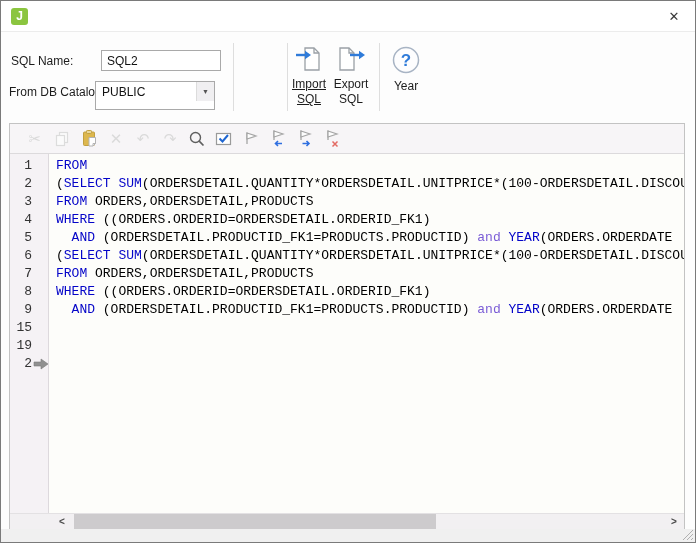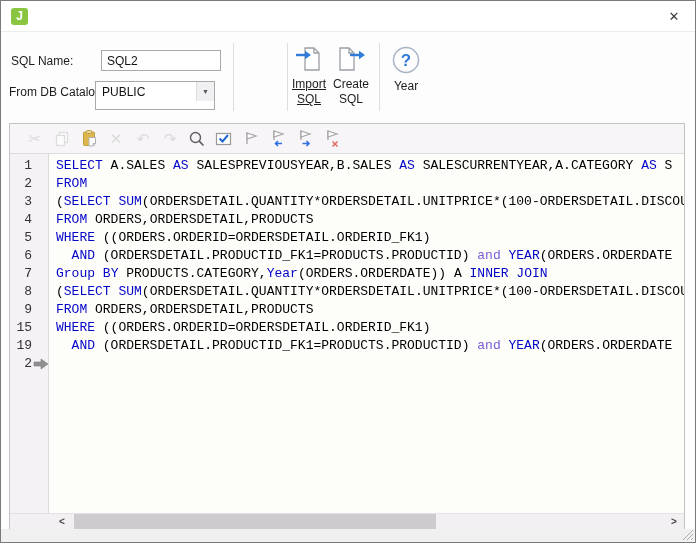--- a/index.html
+++ b/index.html
@@ -157,21 +157,21 @@
     <span>SQL</span>
   </div>
 
   <div class="action-btn btn-export">
     <svg class="ic" width="30" height="28" viewBox="0 0 30 28">
       <path d="M4 3 h9 l5 5 v17 h-14 z" fill="#ffffff" stroke="#9aa0a6" stroke-width="1.3"></path>
       <path d="M13 3 v5 h5" fill="none" stroke="#9aa0a6" stroke-width="1.3"></path>
       <line x1="14" y1="10" x2="24" y2="10" stroke="#2f7bd9" stroke-width="2.4"></line>
       <polygon points="23,5.8 29,10 23,14.2" fill="#2f7bd9"></polygon>
     </svg>
-    <span>Create</span><br>
+    <span>Export</span><br>
     <span>SQL</span>
   </div>
 
   <div class="action-btn btn-help">
     <svg class="ic" width="30" height="30" viewBox="0 0 30 30">
       <circle cx="15" cy="15" r="12.5" fill="#fdfdfe" stroke="#a8b4c4" stroke-width="1.5"></circle>
       <text x="15" y="21" text-anchor="middle" font-family="Liberation Sans, sans-serif" font-size="17" font-weight="bold" fill="#2f7bd9">?</text>
     </svg>
     <span>Year</span>
   </div>
@@ -257,27 +257,25 @@
           <div class="gutter-row"><span class="ln">7</span></div>
           <div class="gutter-row"><span class="ln">8</span></div>
           <div class="gutter-row"><span class="ln">9</span></div>
           <div class="gutter-row"><span class="ln">15</span></div>
           <div class="gutter-row"><span class="ln">19</span></div>
           <div class="gutter-row"><span class="ln">2</span><svg width="16" height="12" viewBox="0 0 16 12">
     <polygon points="1,4 8,4 8,1 15,6 8,11 8,8 1,8" fill="#909090" stroke="#7a7a7a" stroke-width="0.6"></polygon>
   </svg></div>
         </div>
       <div class="code-lines">
-          <div class="code-line"><span class="kw">SELECT</span><span class="id"> A.SALES </span><span class="kw">AS</span><span class="id"> SALESPREVIOUSYEAR,B.SALES </span><span class="kw">AS</span><span class="id"> SALESCURRENTYEAR,A.CATEGORY </span><span class="kw">AS</span><span class="id"> S</span></div>
           <div class="code-line"><span class="kw">FROM</span></div>
           <div class="code-line"><span class="id">(</span><span class="kw">SELECT</span><span class="id"> </span><span class="kw">SUM</span><span class="id">(ORDERSDETAIL.QUANTITY*ORDERSDETAIL.UNITPRICE*(100-ORDERSDETAIL.DISCOUNT</span></div>
           <div class="code-line"><span class="kw">FROM</span><span class="id"> ORDERS,ORDERSDETAIL,PRODUCTS</span></div>
           <div class="code-line"><span class="kw">WHERE</span><span class="id"> ((ORDERS.ORDERID=ORDERSDETAIL.ORDERID_FK1)</span></div>
           <div class="code-line"><span class="id">  </span><span class="kw">AND</span><span class="id"> (ORDERSDETAIL.PRODUCTID_FK1=PRODUCTS.PRODUCTID) </span><span class="and">and</span><span class="id"> </span><span class="kw">YEAR</span><span class="id">(ORDERS.ORDERDATE</span></div>
-          <div class="code-line"><span class="kw">Group</span><span class="id"> </span><span class="kw">BY</span><span class="id"> PRODUCTS.CATEGORY,</span><span class="kw">Year</span><span class="id">(ORDERS.ORDERDATE)) A </span><span class="kw">INNER JOIN</span></div>
           <div class="code-line"><span class="id">(</span><span class="kw">SELECT</span><span class="id"> </span><span class="kw">SUM</span><span class="id">(ORDERSDETAIL.QUANTITY*ORDERSDETAIL.UNITPRICE*(100-ORDERSDETAIL.DISCOUNT</span></div>
           <div class="code-line"><span class="kw">FROM</span><span class="id"> ORDERS,ORDERSDETAIL,PRODUCTS</span></div>
           <div class="code-line"><span class="kw">WHERE</span><span class="id"> ((ORDERS.ORDERID=ORDERSDETAIL.ORDERID_FK1)</span></div>
           <div class="code-line"><span class="id">  </span><span class="kw">AND</span><span class="id"> (ORDERSDETAIL.PRODUCTID_FK1=PRODUCTS.PRODUCTID) </span><span class="and">and</span><span class="id"> </span><span class="kw">YEAR</span><span class="id">(ORDERS.ORDERDATE</span></div>
         </div>
     </div>
 
     <div class="hscroll">
       <div class="hs-corner"></div>
       <div class="hs-btn hs-left">&lt;</div>

